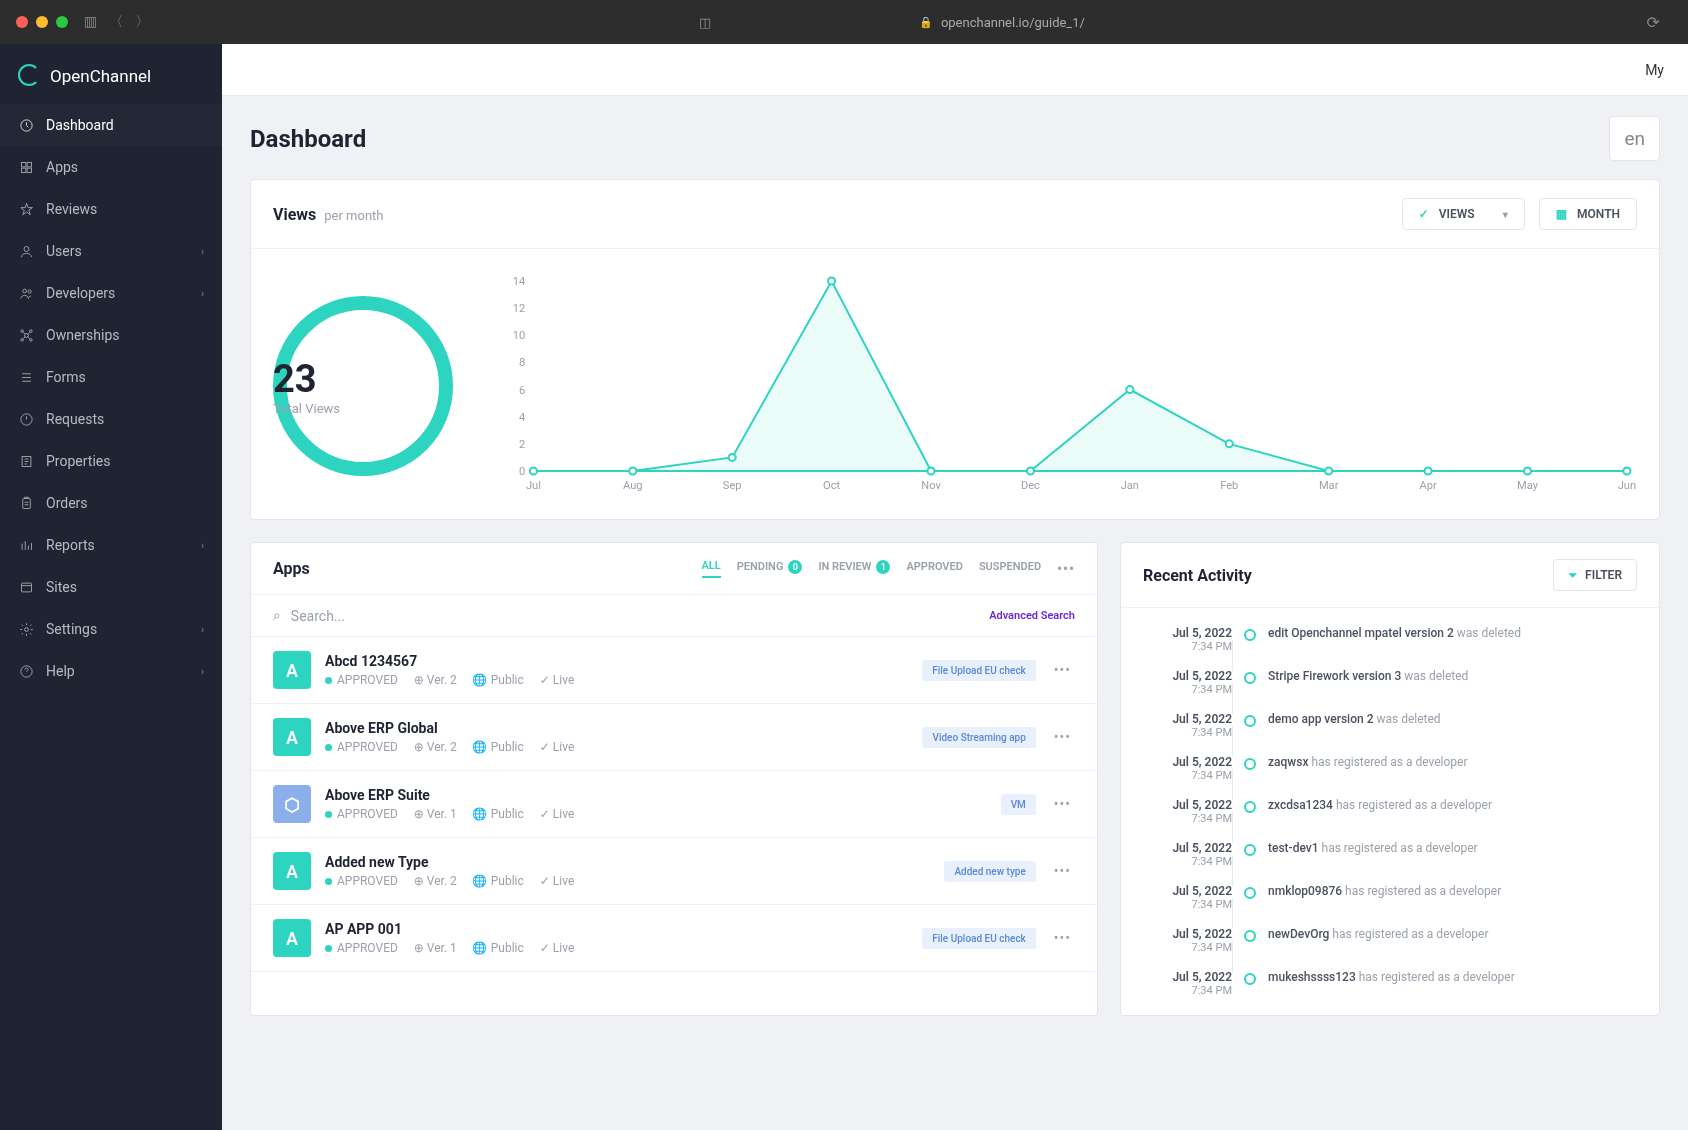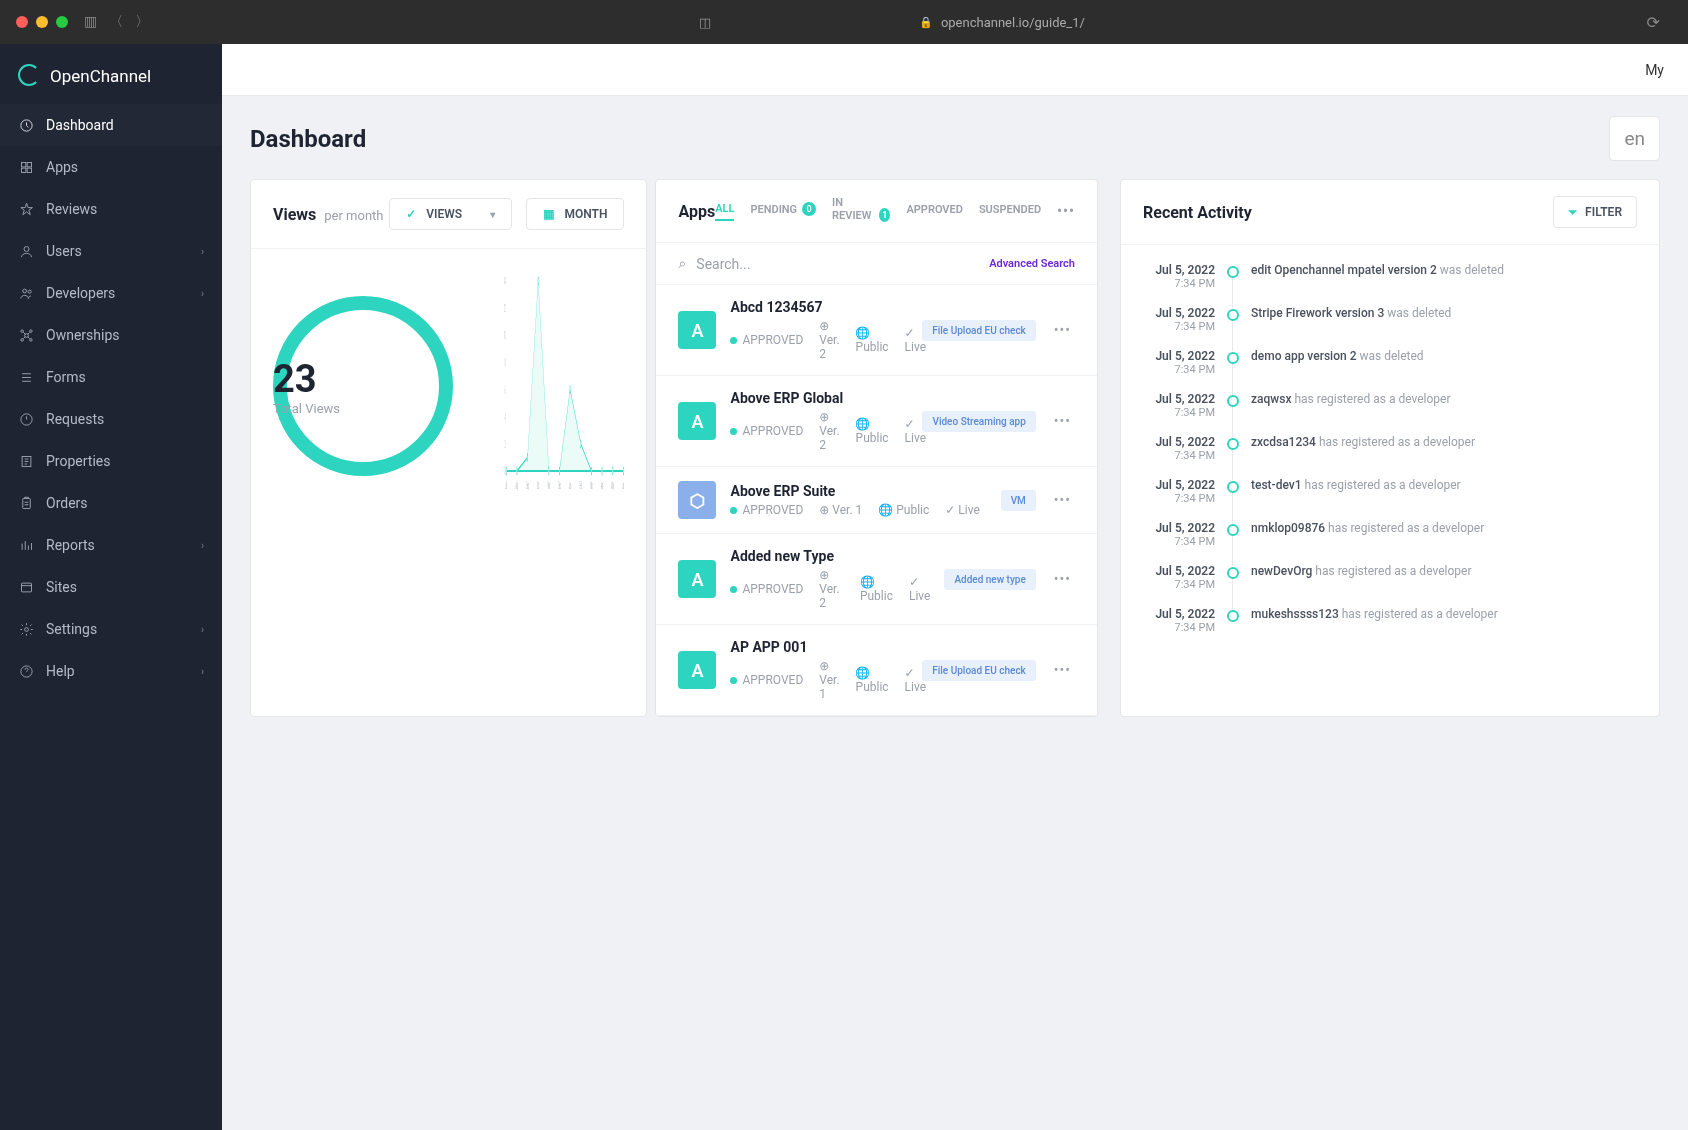--- a/index.html
+++ b/index.html
@@ -22,21 +22,21 @@
 .nav-item{display:flex;align-items:center;gap:12px;padding:13px 18px;color:#b5bac4;font-size:14px;cursor:pointer;position:relative}
 .nav-item.active{background:#232836;color:#fff}
 .nav-icon{width:16px;height:16px;display:flex;align-items:center;justify-content:center;font-size:14px;opacity:.85}
 .nav-chevron{margin-left:auto;font-size:10px;opacity:.6}
 .main{flex:1;background:#f0f1f4;overflow-y:auto;overflow-x:hidden}
 .topbar{background:#fff;height:52px;border-bottom:1px solid #e8e9ec;display:flex;align-items:center;justify-content:flex-end;padding:0 24px}
 .topbar-text{font-size:14px;color:#333}
 .page-header{display:flex;align-items:center;justify-content:space-between;padding:20px 28px 18px}
 .page-title{font-size:24px;font-weight:700;color:#1e2432}
 .header-input{background:#fff;border:1px solid #e3e5e9;border-radius:4px;padding:10px 14px;font-size:19px;color:#888;min-width:40px}
-.content-area{padding:0 28px 28px;display:flex;flex-direction:row;gap:8px}
+.content-area{padding:0 28px 28px;display:flex;flex-direction:column;gap:22px}
 .card{background:#fff;border:1px solid #e3e5e9;border-radius:4px}
 .views-card{padding:0}
 .views-header{display:flex;align-items:center;justify-content:space-between;padding:18px 22px;border-bottom:1px solid #f0f1f4}
 .views-title{font-size:16px;font-weight:700;color:#1e2432}
 .views-title-sub{font-size:13px;font-weight:400;color:#9aa1ab;margin-left:4px}
 .views-controls{display:flex;gap:14px}
 .select-box{display:flex;align-items:center;gap:10px;border:1px solid #e3e5e9;border-radius:4px;padding:8px 16px;font-size:12px;font-weight:600;color:#4a5260;cursor:pointer}
 .select-icon{color:#2dd4bf;font-size:12px}
 .chevron-down{font-size:10px;color:#9aa1ab;margin-left:18px}
 .views-body{display:flex;align-items:center;padding:22px 22px 18px;gap:30px}
@@ -49,21 +49,21 @@
 .y-label{font-size:11px;fill:#9aa1ab}
 .x-label{font-size:11px;fill:#9aa1ab;text-anchor:middle}
 .chart-line{fill:rgba(45,212,191,0.1);stroke:#2dd4bf;stroke-width:2}
 .chart-point{fill:#fff;stroke:#2dd4bf;stroke-width:2}
 .two-col{display:flex;gap:22px}
 .apps-card{flex:1;min-width:0}
 .activity-card{width:540px;flex-shrink:0}
 .card-header{display:flex;align-items:center;justify-content:space-between;padding:16px 22px;border-bottom:1px solid #f0f1f4}
 .card-title{font-size:16px;font-weight:700;color:#1e2432}
 .tabs{display:flex;align-items:center;gap:16px;font-size:11px;font-weight:600;color:#9aa1ab}
-.tab{cursor:pointer;padding-bottom:4px;display:flex;align-items:flex-end;gap:5px}
+.tab{cursor:pointer;padding-bottom:4px;display:flex;align-items:flex-start;gap:5px}
 .tab.active{color:#2dd4bf;border-bottom:2px solid #2dd4bf}
 .badge-count{background:#2dd4bf;color:#fff;width:14px;height:14px;border-radius:50%;display:inline-flex;align-items:center;justify-content:center;font-size:9px}
 .more-icon{font-size:14px;color:#9aa1ab;cursor:pointer;letter-spacing:1px}
 .search-row{display:flex;align-items:center;justify-content:space-between;padding:12px 22px;border-bottom:1px solid #f0f1f4}
 .search-box{display:flex;align-items:center;gap:10px;flex:1}
 .search-glyph{color:#9aa1ab;font-size:14px}
 .search-input{border:none;outline:none;font-size:14px;color:#333;flex:1}
 .search-input::placeholder{color:#9aa1ab}
 .adv-search{font-size:11px;font-weight:600;color:#6d28d9;cursor:pointer}
 .app-row{display:flex;align-items:center;padding:14px 22px;border-bottom:1px solid #f0f1f4;gap:14px}
@@ -73,21 +73,21 @@
 .app-info{flex:1;min-width:0}
 .app-name{font-size:14px;font-weight:700;color:#1e2432;margin-bottom:4px}
 .app-meta{display:flex;align-items:center;gap:16px;font-size:12px;color:#9aa1ab}
 .meta-item{display:flex;align-items:center;gap:5px}
 .status-dot{width:7px;height:7px;border-radius:50%;background:#2dd4bf}
 .app-tag{background:#e8f0fc;color:#5b89d4;font-size:10px;padding:5px 10px;border-radius:3px;font-weight:500}
 .row-more{color:#9aa1ab;font-size:14px;cursor:pointer;letter-spacing:1px;padding:0 4px}
 .filter-btn{display:flex;align-items:center;gap:8px;font-size:12px;font-weight:600;color:#4a5260;cursor:pointer;border:1px solid #e3e5e9;border-radius:4px;padding:8px 14px}
 .filter-icon{color:#2dd4bf;font-size:11px}
 .activity-list{padding:10px 0}
-.activity-row{display:flex;gap:12px;padding:8px 22px;position:relative}
+.activity-row{display:flex;gap:12px;padding:8px 39px;position:relative}
 .act-time{width:72px;text-align:right;flex-shrink:0}
 .act-date{font-size:12px;font-weight:600;color:#4a5260}
 .act-hour{font-size:11px;color:#9aa1ab}
 .act-dot{width:12px;height:12px;border:2px solid #2dd4bf;border-radius:50%;background:#fff;flex-shrink:0;margin-top:3px;position:relative;z-index:1}
 .act-line{position:absolute;left:calc(22px + 72px + 12px + 5px);top:22px;bottom:-10px;width:1px;background:#e8e9ec}
 .act-text{font-size:12px;color:#9aa1ab;flex:1}
 .act-text .bold{color:#4a5260;font-weight:500}
 svg.nav-svg{width:15px;height:15px;fill:none;stroke:currentColor;stroke-width:1.5}
 </style>
 </head>

